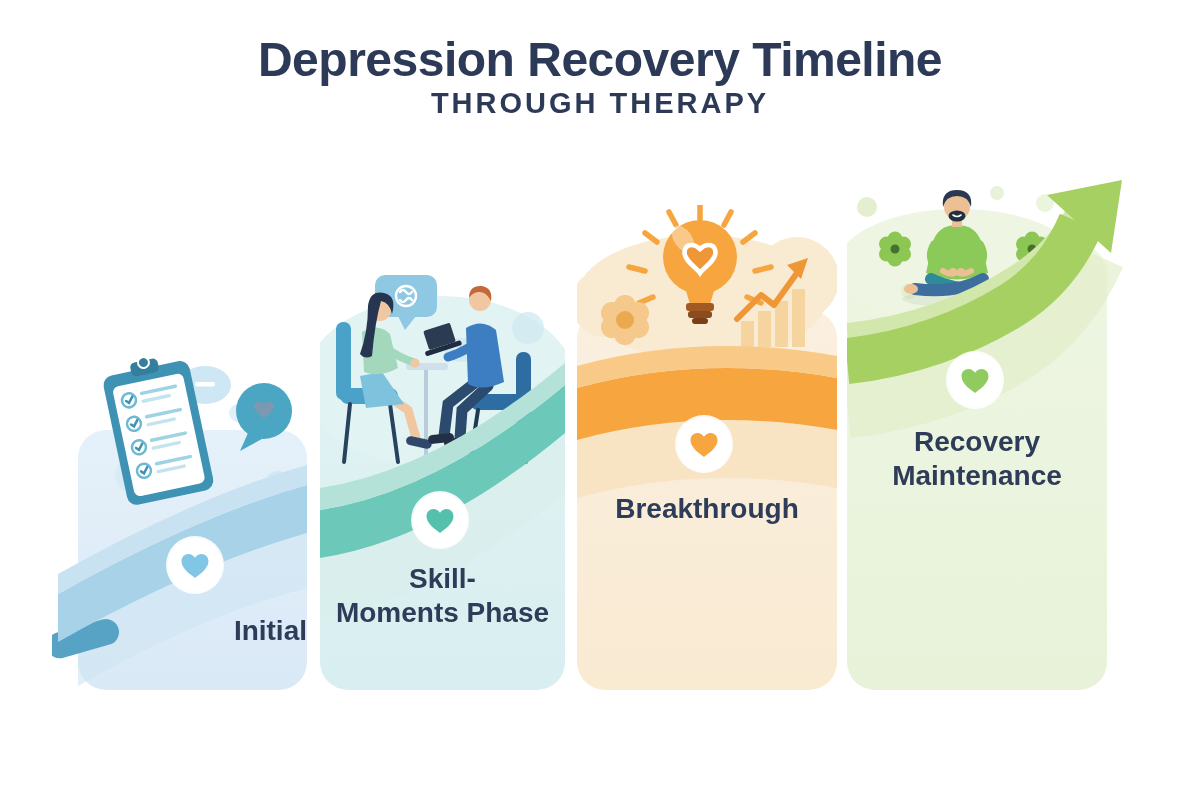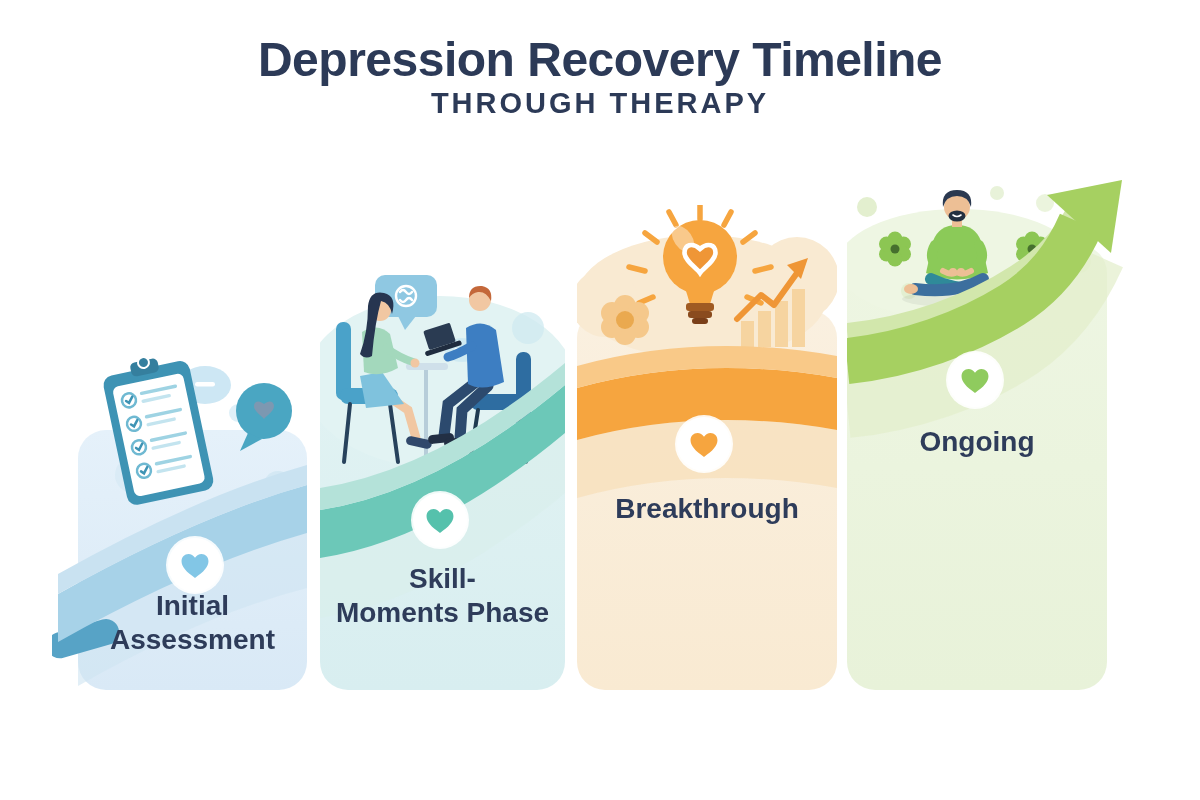--- a/index.html
+++ b/index.html
@@ -93,23 +93,22 @@
       <path class="rb-main" d="M6 164 Q145 86 255 55 L255 103 Q145 134 6 212 Z"></path>
       <path class="rb-light" d="M6 144 Q145 66 255 35 L255 55 Q145 86 6 164 Z"></path>
     </svg>
 
     <div class="heart-badge" style="left:90px;top:108px;">
       <svg viewBox="0 0 24 24">
           <path class="hb-heart" d="M12 21.1 C5.8 16.9 2.5 13.2 2.5 9.4 C2.5 6.3 4.7 4.2 7.4 4.2 C9.2 4.2 10.9 5.2 12 6.9 C13.1 5.2 14.8 4.2 16.6 4.2 C19.3 4.2 21.5 6.3 21.5 9.4 C21.5 13.2 18.2 16.9 12 21.1 Z"></path>
         </svg>
     </div>
 
-    <div class="stage-label" style="top:159px;">
+    <div class="stage-label" style="top:184px;text-align:right;">
       <span>Initial</span>
-      <span>Assessment</span>
     </div>
   </div>
 
   <div class="stage" style="left: 320px; top: 347px; width: 245px; height: 343px; --bg: #d8eef0; --bg2: #e2f3f3; --ribbon: #6cc8b8; --ribbon-light: #b4e2d9; --ribbon-pale: #d9efeb; --ribbon-edge: #6cc8b8; --heart: #55c1ac;">
     <div class="card"></div>
 
     <svg class="deco" style="left:0;top:-77px;" width="245" height="212" viewBox="0 0 245 212">
       <ellipse class="blob" cx="120" cy="112" rx="135" ry="86"></ellipse>
       <circle cx="208" cy="58" r="16" fill="#cfeaf0" opacity=".75"></circle>
       <circle cx="226" cy="150" r="14" fill="#c9e8e3" opacity=".6"></circle>
@@ -297,17 +296,18 @@
       <polygon class="arrow-head" points="275,15 264,88 200,30"></polygon>
     </svg>
 
     <div class="heart-badge" style="left:101px;top:108px;">
       <svg viewBox="0 0 24 24">
           <path class="hb-heart" d="M12 21.1 C5.8 16.9 2.5 13.2 2.5 9.4 C2.5 6.3 4.7 4.2 7.4 4.2 C9.2 4.2 10.9 5.2 12 6.9 C13.1 5.2 14.8 4.2 16.6 4.2 C19.3 4.2 21.5 6.3 21.5 9.4 C21.5 13.2 18.2 16.9 12 21.1 Z"></path>
         </svg>
     </div>
 
     <div class="stage-label" style="top:180px;">
-      <span>Ongoing</span>
+      <span>Recovery</span>
+      <span>Maintenance</span>
     </div>
   </div>
 
 </div>
 
 </body></html>

